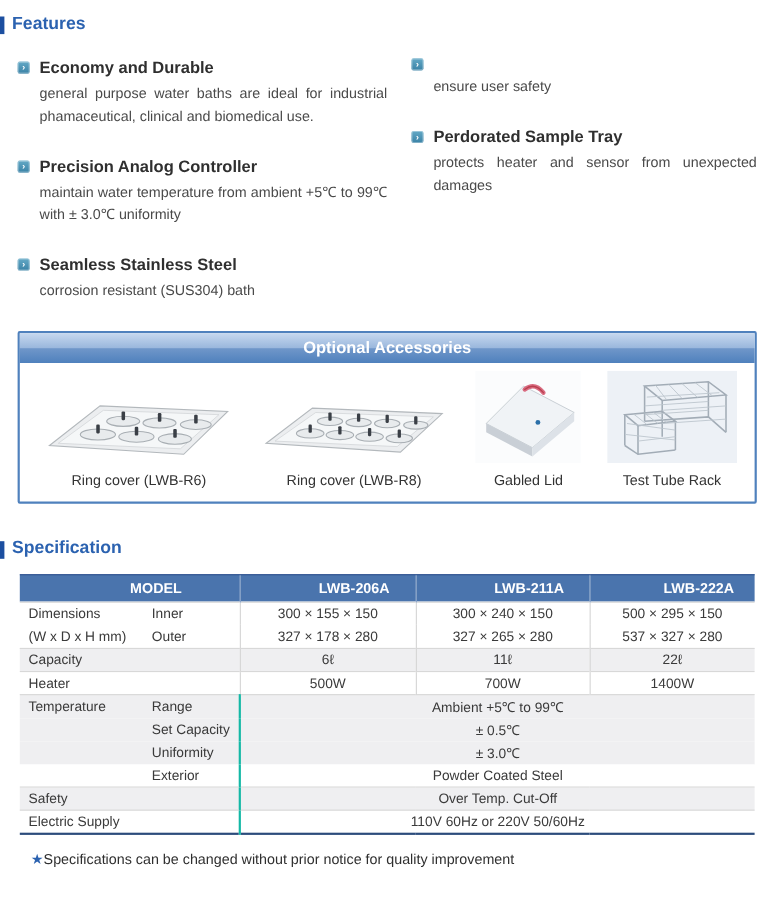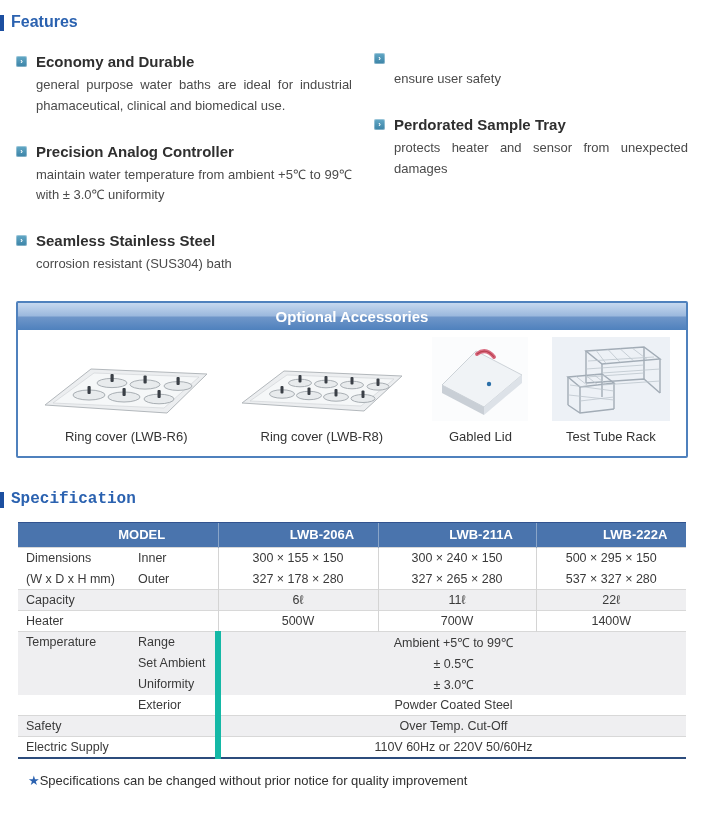--- a/index.html
+++ b/index.html
@@ -78,21 +78,21 @@
     height:126px;
   }
   .acc-item{display:flex;flex-direction:column;align-items:center;justify-content:flex-end;}
   .acc-item .img{display:flex;align-items:center;justify-content:center;margin-bottom:8px;}
   .acc-item .caption{font-size:13px;color:#333;}
   .acc-ring6{width:206px;}
   .acc-ring8{width:196px;}
   .acc-lid{width:130px;}
   .acc-rack{width:138px;}
   
-  #spec-title{margin:32px 0 0 0;font-family:Liberation Mono, monospace;}
+  #spec-title{margin:32px 0 0 0;}
   .spec-table-wrap{margin:14px 18px 0 18px;}
   table.spec{
     width:100%;
     border-collapse:collapse;
     table-layout:fixed;
     font-size:12.5px;
     border-bottom:2px solid #2c4c7c;
   }
   table.spec th{
     background:var(--table-header-bg);
@@ -107,21 +107,21 @@
     padding:2px 8px;
     color:#3a3a3a;
     vertical-align:middle;
   }
   tr.gray td{background:var(--row-stripe);}
   tr.white td{background:#fff;}
   tr.gstart td{border-top:1px solid #d8d8d8;margin-top:13px;}
   td.lbl{padding-left:10px;}
   td.sub{padding-left:2px;}
   td.val{text-align:center;border-left:1px solid #d4d4d4;}
-  td.merged{text-align:center;border-left:6px solid #14b8a6;}
+  td.merged{text-align:center;border-left:2px solid #14b8a6;}
   col.c1{width:112px;} col.c2{width:88px;}
   col.c3{width:160px;} col.c4{width:158px;} col.c5{width:auto;}
   
   .footnote{
     margin:14px 0 0 28px;
     font-size:13px;color:#2f2f2f;
   }
   .footnote .star{color:var(--accent-blue);}
   svg{display:block;}
 </style>
@@ -325,21 +325,21 @@
     <td class="val">700W</td>
     <td class="val">1400W</td>
   </tr>
   <tr class="gray gstart">
     <td class="lbl">Temperature</td>
     <td class="sub">Range</td>
     <td class="merged" colspan="3">Ambient +5℃ to 99℃</td>
   </tr>
   <tr class="gray">
     <td class="lbl"></td>
-    <td class="sub">Set Ambient</td>
+    <td class="sub">Set Capacity</td>
     <td class="merged" colspan="3">± 0.5℃</td>
   </tr>
   <tr class="gray">
     <td class="lbl"></td>
     <td class="sub">Uniformity</td>
     <td class="merged" colspan="3">± 3.0℃</td>
   </tr>
   <tr class="white">
     <td class="lbl"></td>
     <td class="sub">Exterior</td>

